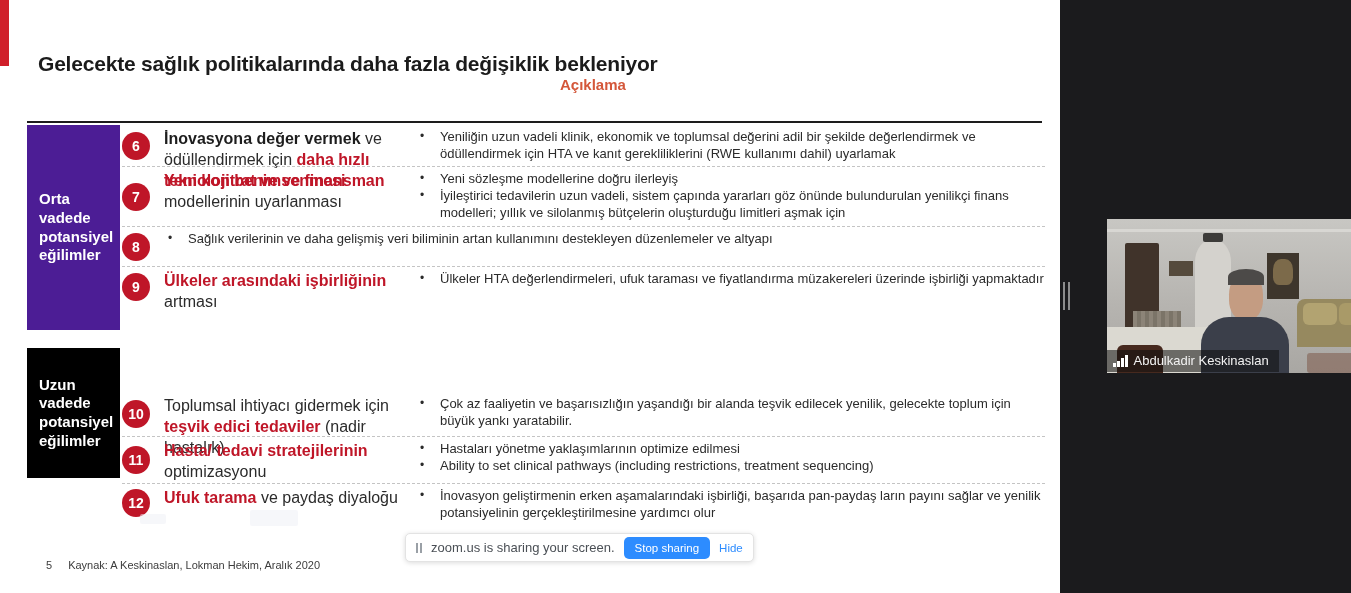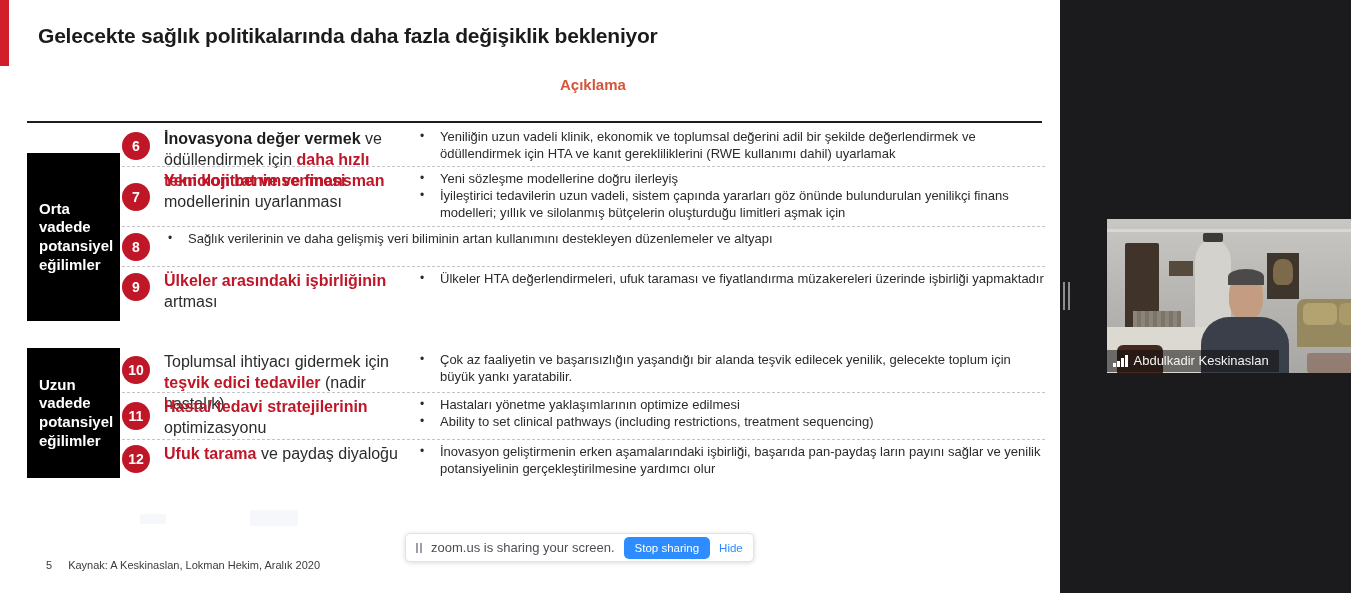--- a/index.html
+++ b/index.html
@@ -5,42 +5,42 @@
   html,body{margin:0;padding:0;}
   body{
     width:1351px;height:593px;position:relative;overflow:hidden;
     background:#ffffff;
     font-family:"Liberation Sans","DejaVu Sans",sans-serif;
     -webkit-font-smoothing:antialiased;
   }
   
   .slide{position:absolute;left:0;top:0;width:1060px;height:593px;background:#fff;}
   .corner-bar{position:absolute;left:0;top:0;width:9px;height:66px;background:#d01f2a;}
-  .title{position:absolute;left:38px;top:24px;width:760px;margin:0;
+  .title{position:absolute;left:38px;top:52px;width:760px;margin:0;
     font-size:21px;font-weight:bold;color:#1b1b1b;letter-spacing:-0.2px;}
   .col-head{position:absolute;top:76px;font-size:15px;font-weight:bold;color:#d4573a;}
   .col-head.trend{left:150px;width:260px;text-align:center;}
   .col-head.desc{left:560px;width:320px;text-align:left;}
   .topline{position:absolute;left:27px;top:121px;width:1015px;height:2px;background:#1d1d1d;}
 
   .sidebar{position:absolute;left:27px;width:93px;color:#fff;font-weight:bold;font-size:15px;
     line-height:1.25;display:flex;align-items:center;box-sizing:border-box;padding:8px 6px 8px 12px;}
-  .sidebar.gray{top:125px;height:168px;background:#000000;margin-top:28px;}
+  .sidebar.gray{top:125px;height:205px;background:#4c1d95;}
   .sidebar.black{top:348px;height:130px;background:#000000;}
 
   .rows{position:absolute;left:122px;width:923px;}
   #rows-mid{top:125px;}
   #rows-long{top:348px;}
   .row{display:flex;box-sizing:border-box;border-bottom:1px dashed #c4c4c4;}
   .row:last-child{border-bottom:none;}
   #rows-mid .row:nth-child(1){height:42px;}
   #rows-mid .row:nth-child(2){height:60px;}
   #rows-mid .row:nth-child(3){height:40px;}
   #rows-mid .row:nth-child(4){height:40px;}
-  #rows-long .row:nth-child(1){height:45px;}
+  #rows-long .row:nth-child(1){height:45px;margin-top:44px;}
   #rows-long .row:nth-child(2){height:47px;}
   #rows-long .row:nth-child(3){height:38px;}
 
   .numcol{width:42px;display:flex;align-items:center;justify-content:flex-start;flex:none;}
   .circle{width:28px;height:28px;border-radius:50%;background:#bf1628;color:#fff;
     font-size:14px;font-weight:bold;display:flex;align-items:center;justify-content:center;}
   .trendcol{width:252px;flex:none;padding-top:4px;font-size:16px;line-height:1.3;color:#2b2b2b;}
   .part-bb{font-weight:bold;color:#1d1d1d;}
   .part-rb{font-weight:bold;color:#bf1628;}
   .part-n{color:#2b2b2b;}

